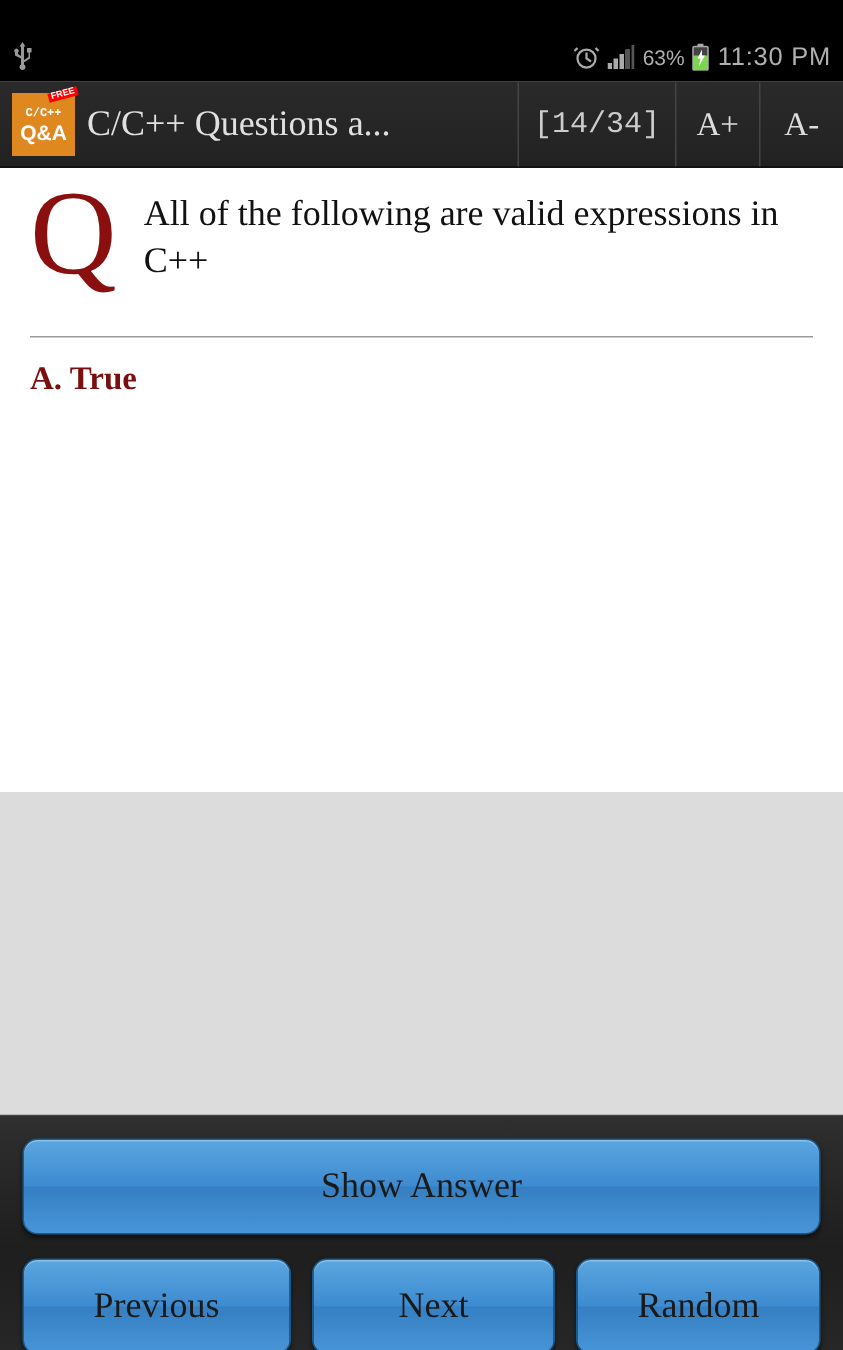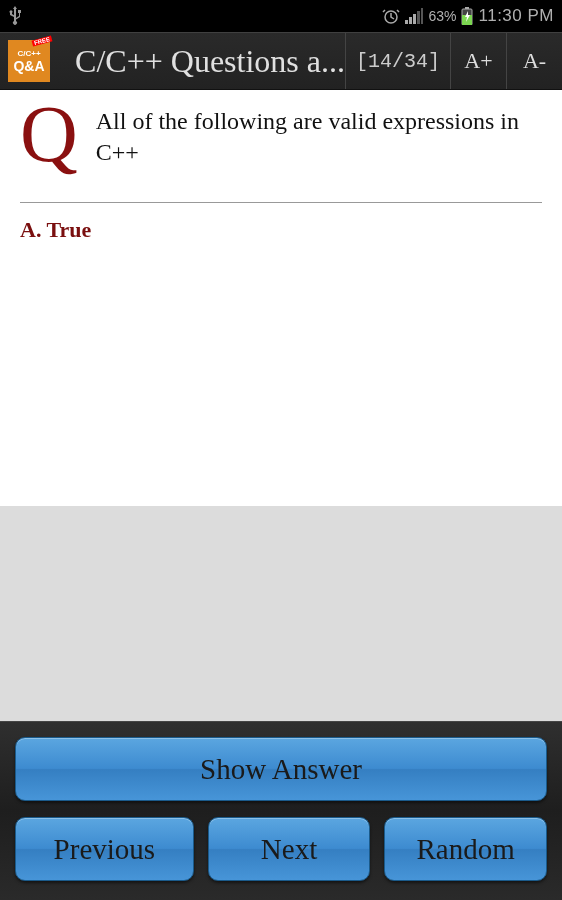--- a/index.html
+++ b/index.html
@@ -13,20 +13,21 @@
 }
 .status-bar {
   height: 32px;
   background: #000;
   color: #b0b0b0;
   display: flex;
   align-items: center;
   justify-content: space-between;
   padding: 0 8px;
   font-size: 15px;
+  margin-top: 22px;
 }
 .status-left { display: flex; gap: 6px; align-items: center; }
 .status-right { display: flex; gap: 5px; align-items: center; }
 .status-icon { display: inline-flex; }
 .battery-pct { color: #b0b0b0; font-size: 14px; }
 .clock { color: #b0b0b0; font-size: 17px; letter-spacing: 0.5px; }
 
 .app-bar {
   height: 58px;
   background: linear-gradient(#2a2a2a, #222);
@@ -43,32 +44,31 @@
   background: #e08820;
   display: flex;
   flex-direction: column;
   align-items: center;
   justify-content: center;
   font-size: 9px;
   font-weight: bold;
   color: #fff;
   position: relative;
 }
-.app-icon .top-label { font-size: 8px; }
+.app-icon .top-label { font-size: 8px; font-family: Liberation Mono, monospace; }
 .app-icon .main-label { font-size: 14px; }
 .app-icon .badge { position: absolute; top: -2px; right: -2px; background: red; color: #fff; font-size: 6px; padding: 0 2px; transform: rotate(-15deg); }
 .app-title {
   font-family: 'Comic Sans MS', cursive;
-  font-size: 32px;
+  font-size: 24px;
   color: #e0e0e0;
   white-space: nowrap;
   flex: 1;
   overflow: hidden;
   text-overflow: ellipsis;
-  text-align: right;
 }
 .counter {
   font-family: Liberation Mono, monospace;
   font-size: 20px;
   color: #ccc;
   padding: 0 10px;
   border-left: 1px solid #444;
   height: 100%;
   display: flex;
   align-items: center;
@@ -144,21 +144,21 @@
   display: flex;
   flex-direction: column;
   gap: 16px;
 }
 .btn {
   background: linear-gradient(#5ba6e0, #3d8bd0 49%, #357fc2 51%, #4795d8);
   border: 1px solid #1a5a8a;
   border-radius: 10px;
   color: #1a1a1a;
   font-family: 'Comic Sans MS', cursive;
-  font-size: 29px;
+  font-size: 24px;
   display: flex;
   align-items: center;
   justify-content: center;
   box-shadow: inset 0 1px 0 rgba(255,255,255,0.3), 0 2px 3px rgba(0,0,0,0.5);
 }
 .btn-wide { width: 100%; height: 64px; }
 .btn-row { display: flex; gap: 14px; }
 .btn-small { flex: 1; height: 64px; }
 .btn-small:first-child { flex: 1.1; }
 </style>

